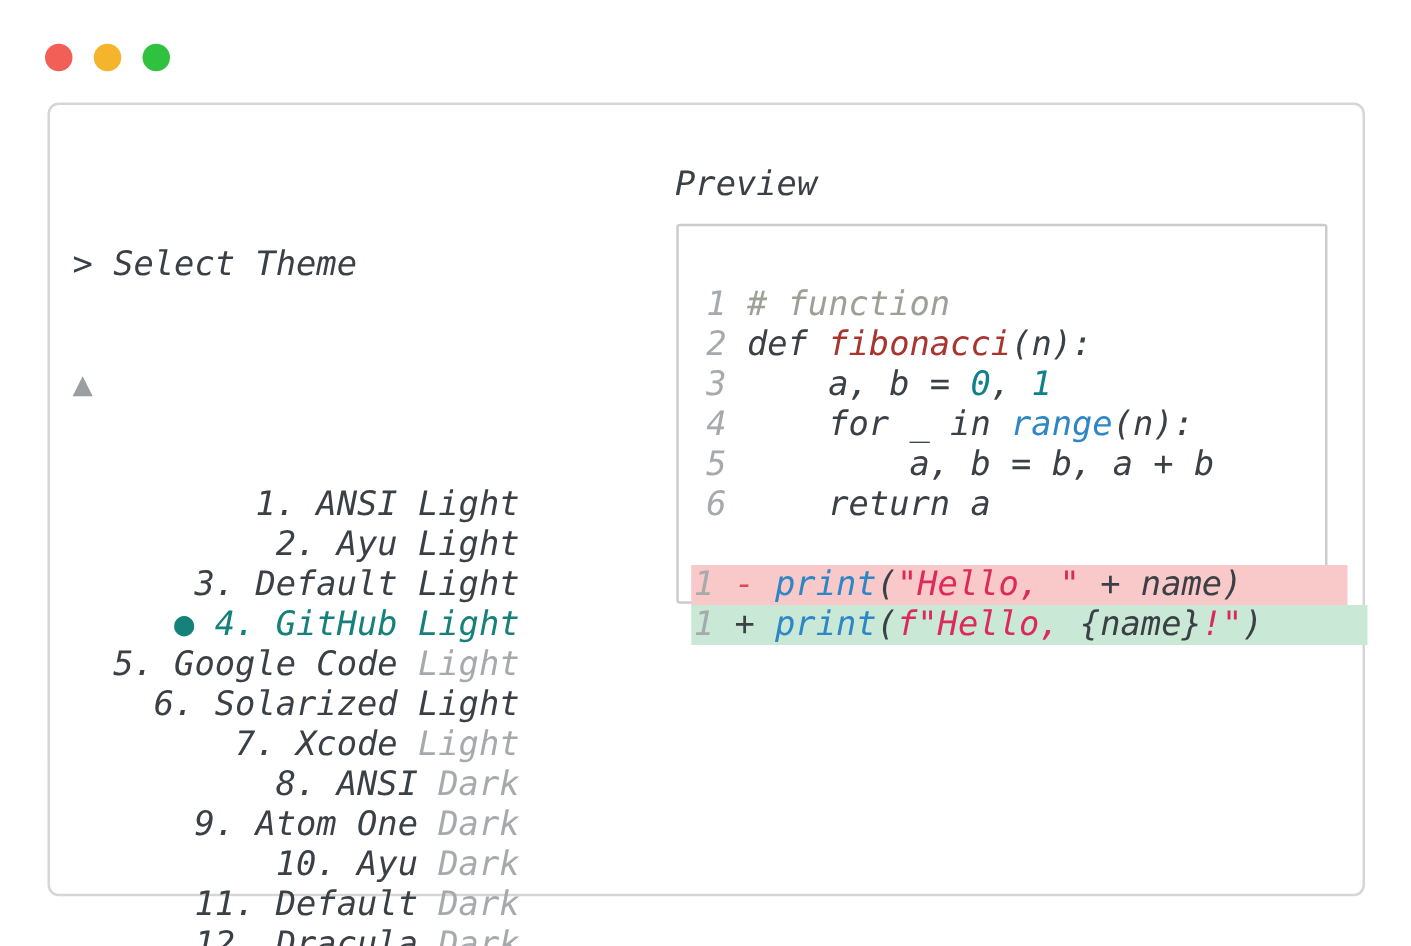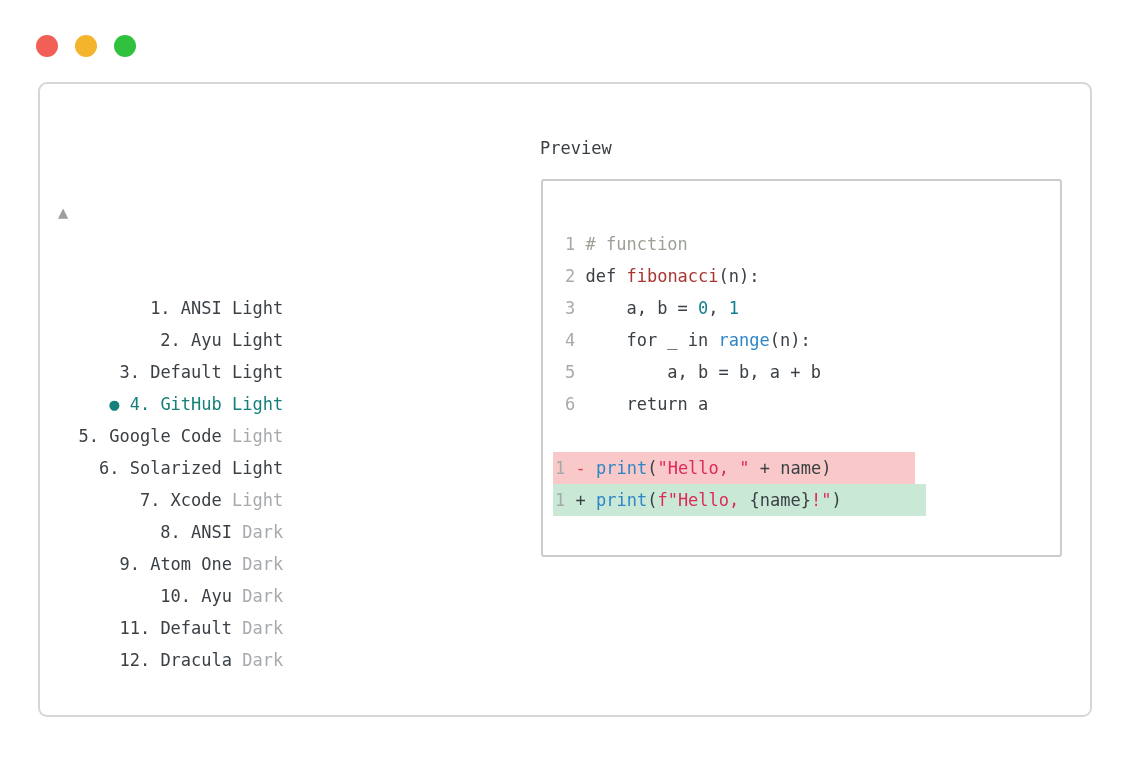--- a/index.html
+++ b/index.html
@@ -13,29 +13,29 @@
   html,body{margin:0;padding:0;}
   body{width:1129px;height:757px;background:var(--background);
        font-family:"DejaVu Sans Mono","Liberation Mono",monospace;}
   .stage{position:relative;width:1129px;height:757px;background:var(--background);overflow:hidden;}
   .dot{position:absolute;top:35px;width:22px;height:22px;border-radius:50%;}
   .dot-red{left:36px;background:var(--traffic-red);}
   .dot-yellow{left:75px;background:var(--traffic-yellow);}
   .dot-green{left:114px;background:var(--traffic-green);}
   .panel{position:absolute;left:38px;top:82px;width:1054px;height:635px;box-sizing:border-box;
          border:2px solid var(--border);border-radius:9px;background:var(--background);}
-  .mono{font-size:17px;line-height:32px;white-space:pre;color:var(--text);}
+  .mono{font-size:27px;line-height:32px;white-space:pre;color:var(--text);font-style:italic;}
   .left-col{position:absolute;left:18px;top:48px;}
   .scroll-up{color:var(--scroll-up);}
   ul.theme-list{list-style:none;margin:0;padding:0;}
   ul.theme-list li{height:32px;text-align:right;}
   .muted{color:var(--muted);}
   li.selected span{color:var(--accent-teal);}
   .preview-title{position:absolute;left:500px;top:48px;}
-  .preview-box{position:absolute;left:501px;top:95px;width:521px;height:378px;box-sizing:border-box;
+  .preview-box{position:absolute;left:501px;top:95px;width:521px;height:304px;box-sizing:border-box;
                border:2px solid var(--box-border);border-radius:3px;background:var(--background);}
   .code{position:absolute;left:22px;top:47px;}
   .line{height:32px;}
   .band{display:inline-block;margin-left:-12px;padding:0 84px 0 2px;}
   .del .band{background:var(--diff-del-bg);}
   .add .band{background:var(--diff-add-bg);}
   .tk-ln{color:var(--muted);}
   .tk-fg{color:var(--text);}
   .tk-comment{color:var(--comment);}
   .tk-func{color:var(--function-red);}
@@ -48,20 +48,21 @@
 <body>
 
 <div class="stage">
   <span class="dot dot-red"></span>
   <span class="dot dot-yellow"></span>
   <span class="dot dot-green"></span>
 
   <div class="panel">
 
     <div class="left-col mono">
+      <div class="prompt-line">&gt; Select Theme</div>
       <div class="scroll-up">▲</div>
       <ul class="theme-list" id="theme-list"><li class=""><span> </span><span> 1. </span><span>ANSI</span><span> Light</span></li><li class=""><span> </span><span> 2. </span><span>Ayu</span><span> Light</span></li><li class=""><span> </span><span> 3. </span><span>Default</span><span> Light</span></li><li class="selected"><span>●</span><span> 4. </span><span>GitHub</span><span> Light</span></li><li class=""><span> </span><span> 5. </span><span>Google Code</span><span class="muted"> Light</span></li><li class=""><span> </span><span> 6. </span><span>Solarized</span><span> Light</span></li><li class=""><span> </span><span> 7. </span><span>Xcode</span><span class="muted"> Light</span></li><li class=""><span> </span><span> 8. </span><span>ANSI</span><span class="muted"> Dark</span></li><li class=""><span> </span><span> 9. </span><span>Atom One</span><span class="muted"> Dark</span></li><li class=""><span> </span><span>10. </span><span>Ayu</span><span class="muted"> Dark</span></li><li class=""><span> </span><span>11. </span><span>Default</span><span class="muted"> Dark</span></li><li class=""><span> </span><span>12. </span><span>Dracula</span><span class="muted"> Dark</span></li></ul>
       
       
     </div>
 
     <div class="preview-title mono">Preview</div>
     <div class="preview-box">
       <div class="code mono" id="code"><div class="line"><span class="tk-ln">1 </span><span class="tk-comment"># function</span></div><div class="line"><span class="tk-ln">2 </span><span class="tk-fg">def </span><span class="tk-func">fibonacci</span><span class="tk-fg">(n):</span></div><div class="line"><span class="tk-ln">3 </span><span class="tk-fg">    a, b = </span><span class="tk-num">0</span><span class="tk-fg">, </span><span class="tk-num">1</span></div><div class="line"><span class="tk-ln">4 </span><span class="tk-fg">    for _ in </span><span class="tk-blue">range</span><span class="tk-fg">(n):</span></div><div class="line"><span class="tk-ln">5 </span><span class="tk-fg">        a, b = b, a + b</span></div><div class="line"><span class="tk-ln">6 </span><span class="tk-fg">    return a</span></div><div class="line"></div><div class="line del"><span class="band"><span class="tk-ln">1 </span><span class="tk-minus">- </span><span class="tk-blue">print</span><span class="tk-fg">(</span><span class="tk-str">"Hello, "</span><span class="tk-fg"> + name)</span></span></div><div class="line add"><span class="band"><span class="tk-ln">1 </span><span class="tk-fg">+ </span><span class="tk-blue">print</span><span class="tk-fg">(</span><span class="tk-str">f"Hello, </span><span class="tk-fg">{name}</span><span class="tk-str">!"</span><span class="tk-fg">)</span></span></div></div>
     </div>

